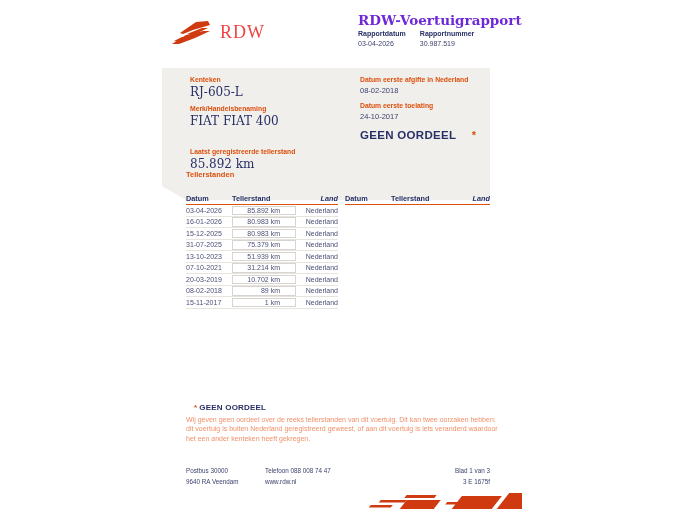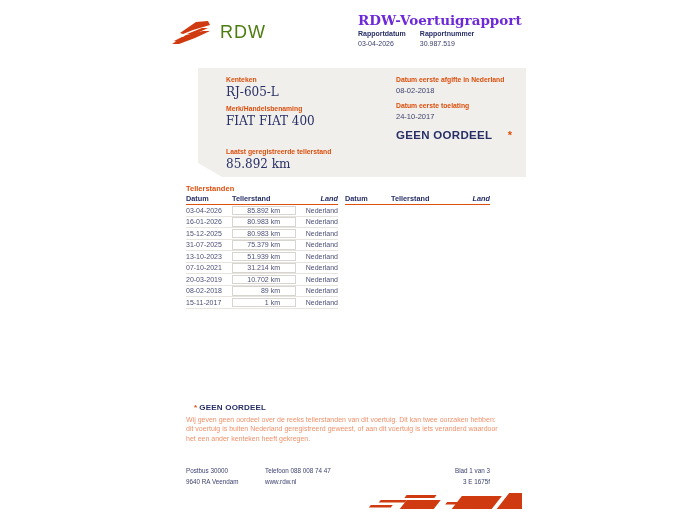--- a/index.html
+++ b/index.html
@@ -8,61 +8,60 @@
   .page {
     position: relative;
     width: 685px;
     height: 514px;
     background: #ffffff;
     overflow: hidden;
   }
   
   .logo { position: absolute; left: 172px; top: 18px; display: flex; align-items: center; gap: 8px; }
   .logo-text {
-    font-family: Liberation Sans, sans-serif;
+    font-family: Liberation Serif, serif;
     font-size: 18px;
-    color: #4d7c0f;
+    color: #ef4444;
     letter-spacing: 1px;
   }
   .doc-title {
     position: absolute; left: 358px; top: 12px;
     font-family: "DejaVu Serif", serif;
     font-weight: bold;
     font-size: 13.5px;
     color: #6d28d9;
   }
   .header-meta { position: absolute; left: 358px; top: 30px; display: flex; gap: 14px; }
   .meta-col { display: flex; flex-direction: column; }
   .meta-label { font-size: 7px; font-weight: bold; color: #272f66; }
   .meta-value { font-size: 7px; color: #3c426e; margin-top: 3px; }
 
   
   .panel {
-    position: absolute; left: 162px; top: 68px; width: 328px; height: 109px;
+    position: absolute; left: 162px; top: 68px; width: 328px; height: 132px;
     background: #f1efeb;
     clip-path: polygon(0 0, 100% 0, 100% 100%, 24px 100%, 0 calc(100% - 14px));
-    margin-left: 36px;
   }
   .panel-left { position: absolute; left: 28px; top: 8px; width: 160px; }
   .panel-right { position: absolute; left: 198px; top: 8px; width: 122px; }
   .field-label { font-size: 6.8px; font-weight: bold; color: #dc4f0d; }
   .field-value-serif {
     font-family: "DejaVu Serif", serif;
     font-size: 12px; color: #272f66; margin: 2px 0 6px 0;
   }
   .field-value-sm { font-size: 7.5px; color: #3c426e; margin: 3px 0 7px 0; }
   .oordeel-row { display: flex; align-items: flex-start; justify-content: space-between; margin-top: 8px; width: 116px; }
   .oordeel {
     font-size: 11.5px; font-weight: bold; color: #272f66; letter-spacing: 0.3px;
   }
   .oordeel-star { font-size: 11px; font-weight: bold; color: #dc4f0d; }
 
   
   .section-title {
-    position: absolute; left: 186px; top: 184px;
+    position: absolute; left: 186px; top: 170px;
     font-size: 7.5px; font-weight: bold; color: #dc4f0d;
   }
   .mtable { position: absolute; top: 194px; }
   .mtable.left { left: 186px; width: 152px; }
   .mtable.right { left: 345px; width: 145px; }
   .thead {
     display: flex; align-items: center;
     border-bottom: 1.5px solid #dc4f0d;
     padding-bottom: 2px; height: 11px;
   }

